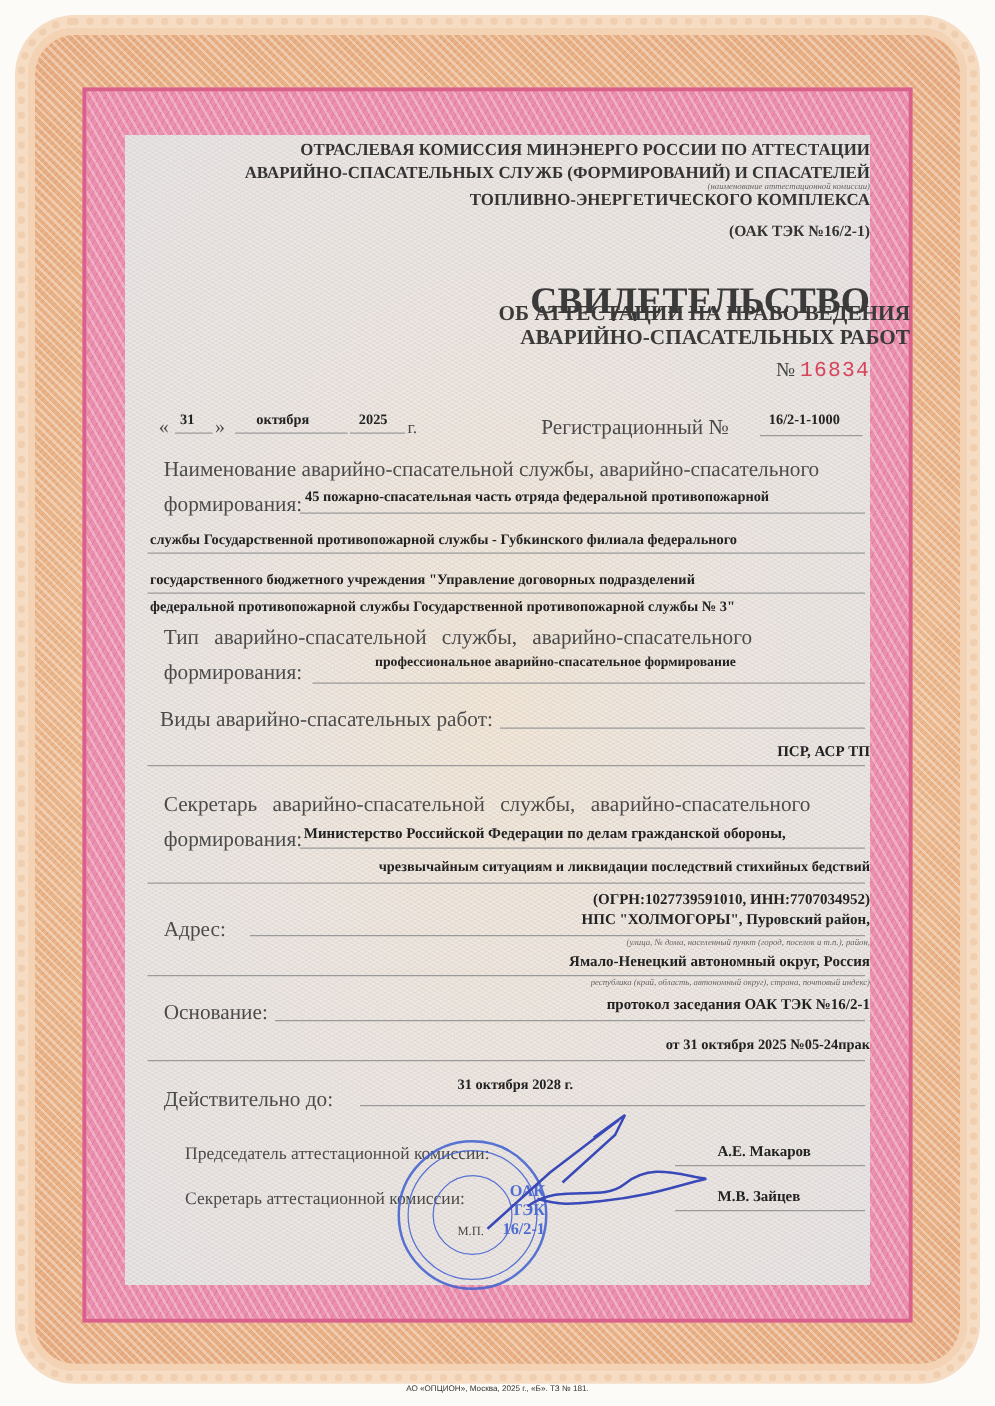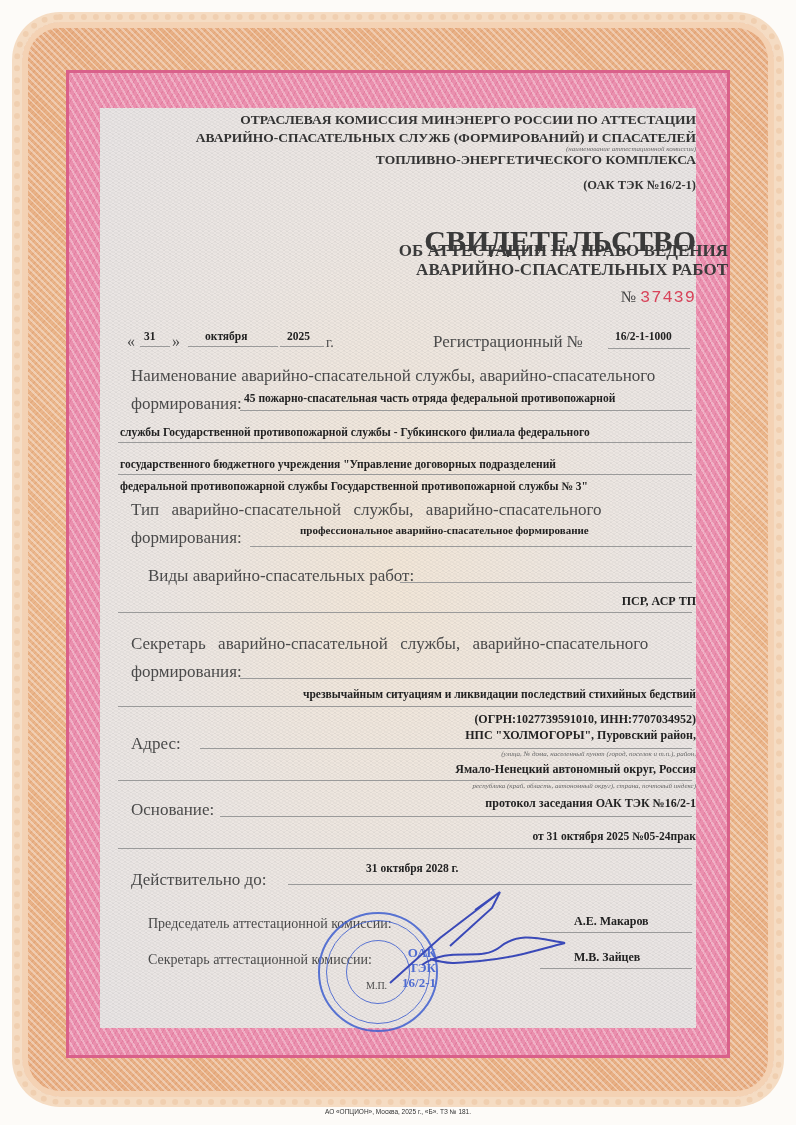--- a/index.html
+++ b/index.html
@@ -55,21 +55,21 @@
   <div class="t hdr" style="top:22px">АВАРИЙНО-СПАСАТЕЛЬНЫХ СЛУЖБ (ФОРМИРОВАНИЙ) И СПАСАТЕЛЕЙ</div>
   <div class="t tiny" style="top:37px">(наименование аттестационной комиссии)</div>
   <div class="t hdr" style="top:44px">ТОПЛИВНО-ЭНЕРГЕТИЧЕСКОГО КОМПЛЕКСА</div>
   <div class="t hdr" style="top:70px;font-size:12.5px">(ОАК ТЭК №16/2-1)</div>
 
   <div class="t big" style="top:96px">СВИДЕТЕЛЬСТВО</div>
   <div class="t sub" style="top:133px">ОБ АТТЕСТАЦИИ НА ПРАВО ВЕДЕНИЯ</div>
   <div class="t sub" style="top:152px">АВАРИЙНО-СПАСАТЕЛЬНЫХ РАБОТ</div>
   <div class="t num" style="top:180px">
     <span>№</span>
-    <span class="red">37439</span>
+    <span class="red">16834</span>
   </div>
 
   <div class="lbl" style="left:27px;top:225px;font-size:16px">«</div>
   <div class="val" style="left:44px;top:222px">31</div>
   <div class="lbl" style="left:72px;top:225px;font-size:16px">»</div>
   <div class="line" style="left:40px;top:238px;width:30px"></div>
   <div class="val" style="left:105px;top:222px">октября</div>
   <div class="line" style="left:88px;top:238px;width:90px"></div>
   <div class="val" style="left:187px;top:222px">2025</div>
   <div class="line" style="left:180px;top:238px;width:44px"></div>
@@ -86,27 +86,28 @@
   <div class="line" style="left:18px;top:334px;width:574px"></div>
   <div class="val" style="left:20px;top:350px">государственного бюджетного учреждения "Управление договорных подразделений</div>
   <div class="line" style="left:18px;top:366px;width:574px"></div>
   <div class="val" style="left:20px;top:372px">федеральной противопожарной службы Государственной противопожарной службы № 3"</div>
 
   <div class="lbl" style="left:31px;top:392px;word-spacing:8px">Тип аварийно-спасательной службы, аварийно-спасательного</div>
   <div class="lbl" style="left:31px;top:420px">формирования:</div>
   <div class="val" style="left:200px;top:416px;font-size:11px">профессиональное аварийно-спасательное формирование</div>
   <div class="line" style="left:150px;top:438px;width:442px"></div>
 
-  <div class="lbl" style="left:48px;top:458px">Виды аварийно-спасательных работ:</div>
+  <div class="lbl" style="left:28px;top:458px">Виды аварийно-спасательных работ:</div>
   <div class="line" style="left:300px;top:474px;width:292px"></div>
   <div class="t val" style="top:486px;font-size:12px">ПСР, АСР ТП</div>
   <div class="line" style="left:18px;top:504px;width:574px"></div>
 
   <div class="lbl" style="left:31px;top:526px;word-spacing:8px">Секретарь аварийно-спасательной службы, аварийно-спасательного</div>
   <div class="lbl" style="left:31px;top:554px">формирования:</div>
+  <div class="val" style="left:143px;top:551px;font-size:12px">Министерство Российской Федерации по делам гражданской обороны,</div>
   <div class="line" style="left:140px;top:570px;width:452px"></div>
   <div class="t val" style="top:580px">чрезвычайным ситуациям и ликвидации последствий стихийных бедствий</div>
   <div class="line" style="left:18px;top:598px;width:574px"></div>
   <div class="t val" style="top:604px;font-size:12px">(ОГРН:1027739591010, ИНН:7707034952)</div>
 
   <div class="lbl" style="left:31px;top:626px">Адрес:</div>
   <div class="t val" style="top:620px;font-size:12px">НПС "ХОЛМОГОРЫ", Пуровский район,</div>
   <div class="line" style="left:100px;top:640px;width:492px"></div>
   <div class="t cap" style="top:642px">(улица, № дома, населенный пункт (город, поселок и т.п.), район,</div>
   <div class="t val" style="top:654px;font-size:12px">Ямало-Ненецкий автономный округ, Россия</div>

